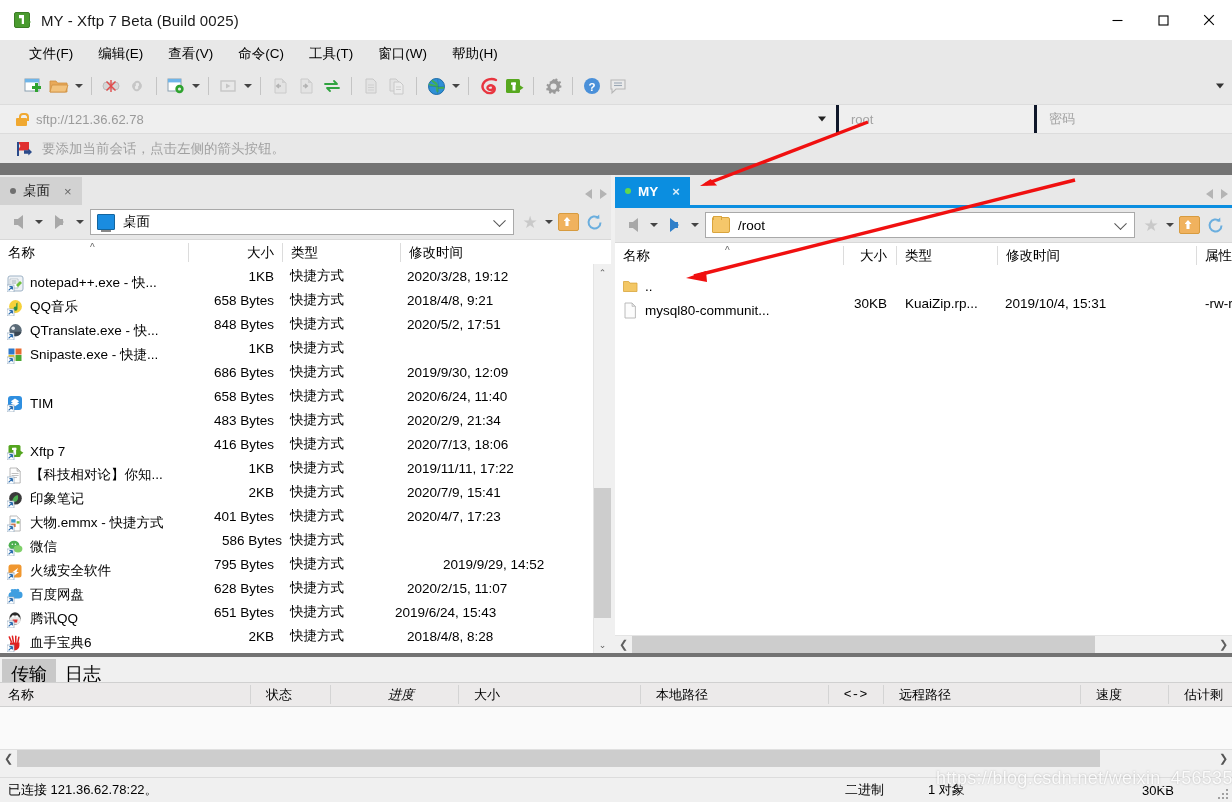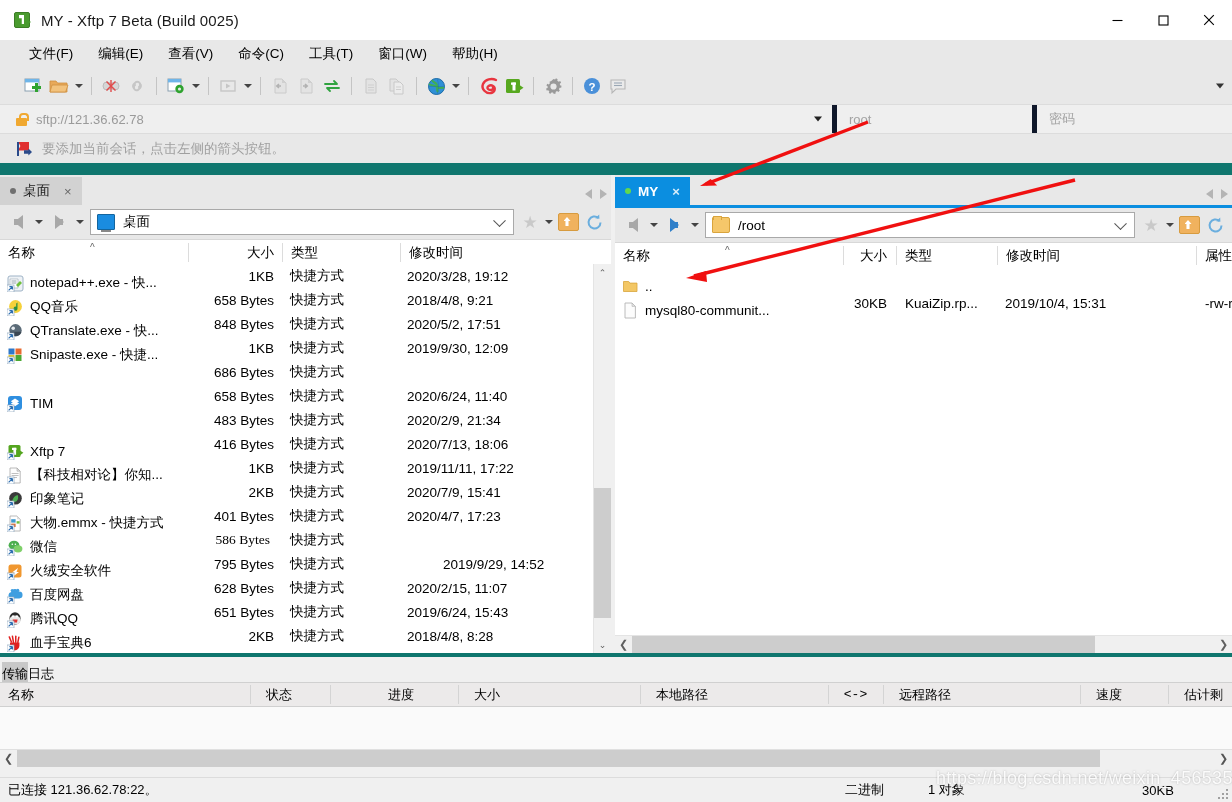--- a/index.html
+++ b/index.html
@@ -2,21 +2,21 @@
 <html><head>
 <meta charset="utf-8">
 <style>
   html,body{margin:0;padding:0;}
   body{
     width:1232px;height:802px;overflow:hidden;
     font-family:"Liberation Sans","DejaVu Sans",sans-serif;
     font-size:13px;color:#000;background:#f0f0f0;
     -webkit-font-smoothing:antialiased;
   }
-  .app{position:relative;width:1232px;height:802px;background:#0f766e;}
+  .app{position:relative;width:1232px;height:802px;background:#737373;}
 
   
   .titlebar{height:40px;background:#ffffff;display:flex;align-items:center;position:relative;}
   .title-icon{width:18px;height:18px;margin-left:14px;margin-right:9px;position:relative;flex:none;}
   .title-icon .sq{position:absolute;left:0;top:1px;width:14px;height:14px;background:#4a9b2f;border:1px solid #3b7d25;border-radius:2px;}
   .title-icon .sq:after{content:"";position:absolute;left:4px;top:2px;width:5px;height:9px;background:#fff;clip-path:polygon(0 0,100% 0,100% 100%,55% 100%,55% 35%,0 35%);}
   .title-icon .arr{position:absolute;left:11px;top:7px;width:0;height:0;border-left:6px solid #4a9b2f;border-top:4px solid transparent;border-bottom:4px solid transparent;}
   .title-text{font-size:15px;color:#1a1a1a;letter-spacing:.1px;}
   .wbtns{position:absolute;right:0;top:0;height:40px;display:flex;}
   .wbtn{width:46px;height:40px;display:flex;align-items:center;justify-content:center;}
@@ -35,21 +35,21 @@
   .tb-overflow{position:absolute;right:8px;top:50%;transform:translateY(-50%);width:0;height:0;border-left:4px solid transparent;border-right:4px solid transparent;border-top:5px solid #333;}
 
   
   .sessionbar{height:28px;background:#efefef;display:flex;align-items:stretch;border-top:1px solid #dcdcdc;border-bottom:1px solid #dcdcdc;}
   .sess-url{flex:1;display:flex;align-items:center;position:relative;background:#efefef;}
   .lock{width:11px;height:13px;margin-left:16px;margin-right:9px;position:relative;flex:none;}
   .lock .body{position:absolute;bottom:0;left:0;width:11px;height:8px;background:#f0a830;border-radius:1px;}
   .lock .shackle{position:absolute;top:0;left:2.5px;width:6px;height:6px;border:2px solid #f0a830;border-bottom:none;border-radius:4px 4px 0 0;}
   .sess-url-text{color:#9a9a9a;font-size:13px;}
   .sess-caret{position:absolute;right:10px;top:50%;transform:translateY(-50%);width:0;height:0;border-left:4px solid transparent;border-right:4px solid transparent;border-top:5px solid #222;}
-  .sess-user,.sess-pass{width:195px;display:flex;align-items:center;border-left:5px solid #0f172a;background:#efefef;}
+  .sess-user,.sess-pass{width:195px;display:flex;align-items:center;border-left:3px solid #0f172a;background:#efefef;}
   .sess-user span,.sess-pass span{color:#a3a3a3;font-size:13px;padding-left:12px;}
 
   
   .hintbar{height:29px;background:#e8e8e8;display:flex;align-items:center;padding-left:17px;}
   .flagicon{width:15px;height:14px;margin-right:10px;position:relative;flex:none;}
   .flagicon .f{position:absolute;left:1px;top:0;width:11px;height:9px;background:#e03030;clip-path:polygon(0 0,100% 0,100% 100%,0 100%,22% 50%);}
   .flagicon .p{position:absolute;left:0px;top:0;width:2px;height:14px;background:#2a4a8a;}
   .flagicon .a{position:absolute;left:7px;top:7px;width:8px;height:7px;background:#2a4a8a;clip-path:polygon(0 25%,55% 25%,55% 0,100% 50%,55% 100%,55% 75%,0 75%);}
   .hint-text{color:#a0a0a0;font-size:13.5px;}
 
@@ -123,21 +123,21 @@
   .vsb{position:absolute;right:0;top:0;width:17px;bottom:0;background:#f0f0f0;border-left:1px solid #e4e4e4;}
   .vsb .arrow{height:17px;display:flex;align-items:center;justify-content:center;color:#606060;font-size:9px;}
   .vsb .thumb{position:absolute;left:0;width:17px;background:#cdcdcd;}
   .hsb{position:absolute;left:0;right:0;bottom:0;height:17px;background:#f0f0f0;border-top:1px solid #e4e4e4;}
   .hsb .arrow{position:absolute;top:0;width:17px;height:17px;display:flex;align-items:center;justify-content:center;color:#606060;font-size:11px;}
   .hsb .thumb{position:absolute;top:0;height:17px;background:#cdcdcd;}
 
   
   .bottom{position:absolute;left:0;top:657px;width:1232px;height:145px;background:#f0f0f0;}
   .btabs{height:25px;display:flex;align-items:center;padding-left:2px;background:#f0f0f0;}
-  .btab{font-size:13px;padding:3px 0;color:#000;margin-top:8px;}
+  .btab{font-size:18px;padding:3px 9px;color:#000;margin-top:8px;}
   .btab.active{background:#c8c8c8;}
   .bhead{height:23px;background:#eceaea;border-top:1px solid #d0d0d0;border-bottom:1px solid #d0d0d0;position:relative;}
   .bhead .bh{position:absolute;top:0;height:23px;display:flex;align-items:center;font-size:13px;box-sizing:border-box;}
   .bhead .bh.l{padding-left:8px;}
   .bhead .bh.c{justify-content:center;}
   .bhead .bdiv{position:absolute;top:2px;height:19px;width:1px;background:#d4d4d4;}
   .bbody{height:42px;background:#fafafa;}
   .bscroll{height:17px;background:#f0f0f0;position:relative;border-top:1px solid #e0e0e0;}
   .bscroll .arrow{position:absolute;top:0;width:17px;height:17px;display:flex;align-items:center;justify-content:center;color:#555;font-size:11px;}
   .bscroll .thumb{position:absolute;top:0;height:17px;background:#cdcdcd;}
@@ -492,21 +492,21 @@
                     <rect x="8.5" y="8" width="6" height="6" fill="#4aa832"></rect>
                     <g>
                       <rect x="0" y="10" width="7" height="7" fill="#fff" stroke="#8da6bd" stroke-width=".7"></rect>
                       <path d="M1.6 15.4 L5.2 11.8 M5.4 11.6 l0 3 M5.4 11.6 l-3 0" stroke="#2f6fb0" stroke-width="1.2" fill="none"></path>
                     </g>
                   </svg></span>
                 <span>Snipaste.exe - 快捷...</span>
               </div>
               <div class="fr-size" style="left: 188px; width: 86px; justify-content: flex-end;">1KB</div>
               <div class="fr-type" style="left: 290px; width: 110px;">快捷方式</div>
-              <div class="fr-date" style="left: 407px; width: 185px;">2019/9/30, 12:09</div>
+              <div class="fr-date" style="left: 407px; width: 185px; margin-top: 24px;">2019/9/30, 12:09</div>
             </div>
             <div class="filerow">
               <div class="fr-size" style="left: 188px; width: 86px; justify-content: flex-end;">686 Bytes</div>
               <div class="fr-type" style="left: 290px; width: 110px;">快捷方式</div>
             </div>
             <div class="filerow">
               <div class="fr-name" style="width: 180px;">
                 <span class="fr-ico"><svg width="17" height="17" viewBox="0 0 17 17">
                     <rect x="1" y="1" width="14" height="14" rx="3" fill="#2f8fe0"></rect>
                     <path d="M8 3.6l4.2 2.6-2 1.2 2 1.2L8 11.2 3.8 8.6l2-1.2-2-1.2z" fill="#fff"></path>
@@ -607,21 +607,21 @@
                     <ellipse cx="11" cy="9.8" rx="4.4" ry="3.6" fill="#7fd06a"></ellipse>
                     <circle cx="5.3" cy="5.2" r=".8" fill="#fff"></circle>
                     <circle cx="8.4" cy="5.2" r=".8" fill="#fff"></circle>
                     <g>
                       <rect x="0" y="10" width="7" height="7" fill="#fff" stroke="#8da6bd" stroke-width=".7"></rect>
                       <path d="M1.6 15.4 L5.2 11.8 M5.4 11.6 l0 3 M5.4 11.6 l-3 0" stroke="#2f6fb0" stroke-width="1.2" fill="none"></path>
                     </g>
                   </svg></span>
                 <span>微信</span>
               </div>
-              <div class="fr-size" style="left: 184px; width: 86px; justify-content: flex-end; font-family: Liberation Serif, serif;">586 Bytes</div>
+              <div class="fr-size" style="left: 196px; width: 86px; justify-content: flex-end;">586 Bytes</div>
               <div class="fr-type" style="left: 290px; width: 110px;">快捷方式</div>
             </div>
             <div class="filerow">
               <div class="fr-name" style="width: 180px;">
                 <span class="fr-ico"><svg width="17" height="17" viewBox="0 0 17 17">
                     <rect x="1.5" y="1.5" width="13" height="13" rx="2.5" fill="#f0972f"></rect>
                     <path d="M5 9.5l6-4.5-1.5 4h2.5l-6 4.5 1.5-4z" fill="#fff"></path>
                     <g>
                       <rect x="0" y="10" width="7" height="7" fill="#fff" stroke="#8da6bd" stroke-width=".7"></rect>
                       <path d="M1.6 15.4 L5.2 11.8 M5.4 11.6 l0 3 M5.4 11.6 l-3 0" stroke="#2f6fb0" stroke-width="1.2" fill="none"></path>
@@ -660,21 +660,21 @@
                     <path d="M5.6 8.6h5l-.6 3h-3.8z" fill="#e03030"></path>
                     <g>
                       <rect x="0" y="10" width="7" height="7" fill="#fff" stroke="#8da6bd" stroke-width=".7"></rect>
                       <path d="M1.6 15.4 L5.2 11.8 M5.4 11.6 l0 3 M5.4 11.6 l-3 0" stroke="#2f6fb0" stroke-width="1.2" fill="none"></path>
                     </g>
                   </svg></span>
                 <span>腾讯QQ</span>
               </div>
               <div class="fr-size" style="left: 188px; width: 86px; justify-content: flex-end;">651 Bytes</div>
               <div class="fr-type" style="left: 290px; width: 110px;">快捷方式</div>
-              <div class="fr-date" style="left: 407px; width: 185px;">2019/6/24, 15:43</div>
+              <div class="fr-date" style="left: 395px; width: 185px;">2019/6/24, 15:43</div>
             </div>
             <div class="filerow">
               <div class="fr-name" style="width: 180px;">
                 <span class="fr-ico"><svg width="17" height="17" viewBox="0 0 17 17">
                     <g fill="#e02020">
                       <rect x="2.6" y="1" width="1.5" height="7" rx=".7" transform="rotate(-22 3.3 4.5)"></rect>
                       <rect x="5.2" y="0.4" width="1.5" height="7.6" rx=".7" transform="rotate(-10 6 4.2)"></rect>
                       <rect x="8" y="0.6" width="1.5" height="7.4" rx=".7"></rect>
                       <rect x="10.6" y="1.4" width="1.5" height="6.8" rx=".7" transform="rotate(11 11.3 4.8)"></rect>
                       <path d="M3 7.4h9.4v3.4a4.7 4.7 0 01-9.4 0z"></path>
@@ -797,21 +797,21 @@
   <div class="bottom">
     <div class="btabs">
       <div class="btab active">传输</div>
       <div class="btab">日志</div>
     </div>
     <div class="bhead">
       <div class="bh l" style="left:0;width:250px;">名称</div>
       <div class="bdiv" style="left:250px;"></div>
       <div class="bh l" style="left:258px;width:70px;">状态</div>
       <div class="bdiv" style="left:330px;"></div>
-      <div class="bh l" style="left:380px;width:70px;">进度</div>
+      <div class="bh l" style="left:380px;width:70px;font-style:italic;">进度</div>
       <div class="bdiv" style="left:458px;"></div>
       <div class="bh l" style="left:466px;width:90px;">大小</div>
       <div class="bdiv" style="left:640px;"></div>
       <div class="bh l" style="left:648px;width:170px;">本地路径</div>
       <div class="bdiv" style="left:828px;"></div>
       <div class="bh c" style="left:828px;width:55px;font-family:'Liberation Mono',monospace;">&lt;-&gt;</div>
       <div class="bdiv" style="left:883px;"></div>
       <div class="bh l" style="left:891px;width:180px;">远程路径</div>
       <div class="bdiv" style="left:1080px;"></div>
       <div class="bh l" style="left:1088px;width:80px;">速度</div>

